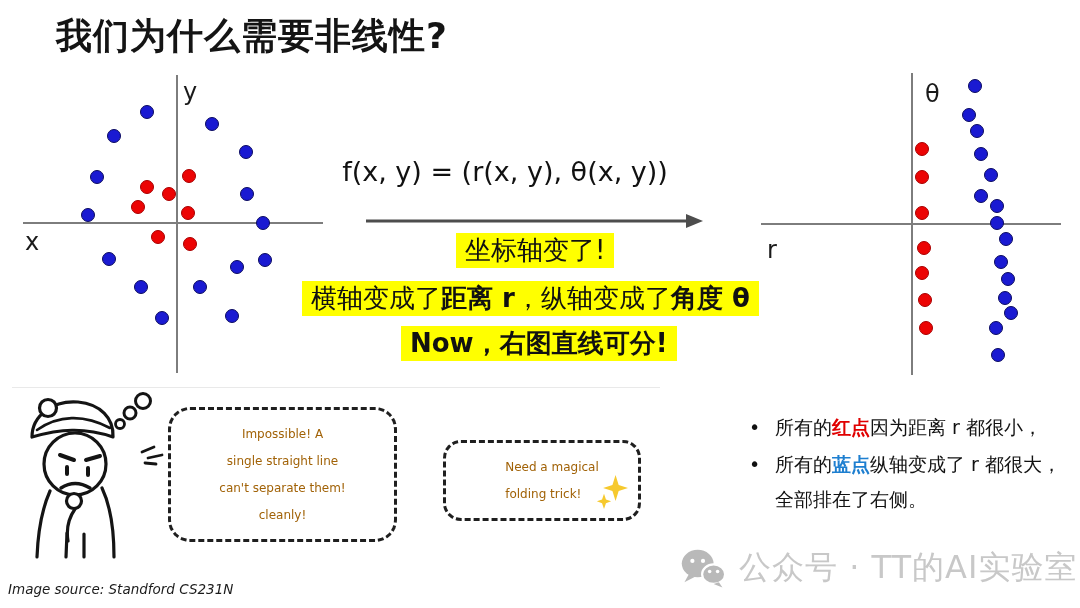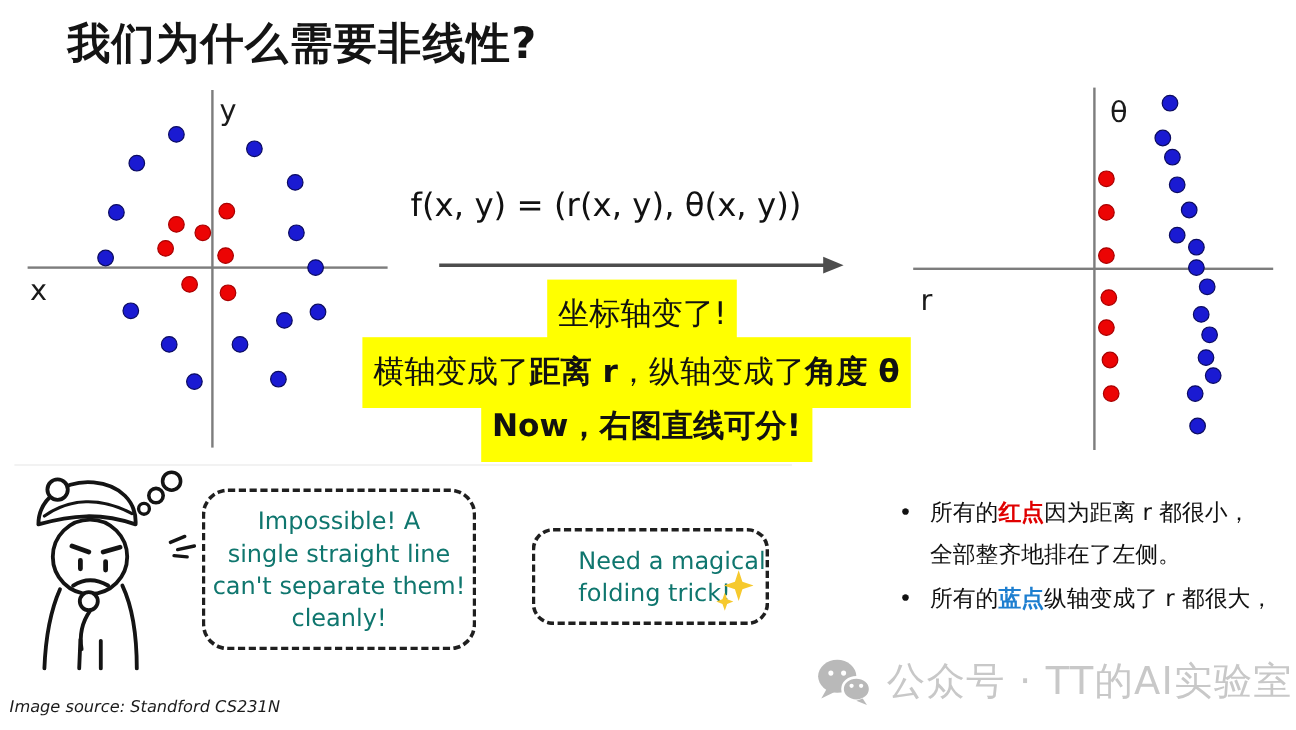--- a/index.html
+++ b/index.html
@@ -19,36 +19,36 @@
   .dot.blue{background:var(--dot_blue);border:1.5px solid var(--dot_blue_rim);}
   .dot.red{background:var(--dot_red);border:1.5px solid var(--dot_red_rim);}
 
   
   .formula{position:absolute;left:340px;top:156px;width:330px;text-align:center;
            font-size:27px;color:#111;}
   .arrow-svg{position:absolute;left:364px;top:212px;}
   .arrow-svg line{stroke:var(--arrow);stroke-width:3;}
   .arrow-svg polygon{fill:var(--arrow);}
   .hl{position:absolute;background:var(--highlight_bg);color:#111;font-size:26px;
-      line-height:1.2;padding:14px 9px;white-space:nowrap;}
+      line-height:1.2;padding:2px 9px;white-space:nowrap;}
   .hl-bold{font-weight:700;}
   .s-bold{font-weight:700;}
   .s-red{color:var(--red_text);font-weight:700;}
   .s-blue{color:var(--blue_text);font-weight:700;}
 
   
   .thinker{position:absolute;left:22px;top:391px;}
   .thinker path,.thinker circle{stroke:#141414;fill:none;stroke-linecap:round;stroke-linejoin:round;}
   .thinker .fillw{fill:#ffffff;}
   .bubble{position:absolute;border:3px dashed #1f1f1f;border-radius:22px;
           display:flex;align-items:center;justify-content:center;text-align:center;
-          font-size:20px;line-height:27px;color:#0f766e;white-space:pre-line;box-sizing:border-box;}
+          font-size:12px;line-height:27px;color:#a16207;white-space:pre-line;box-sizing:border-box;}
   .bubble1{left:168px;top:407px;width:229px;height:135px;}
   .bubble2{left:443px;top:440px;width:198px;height:81px;border-radius:18px;
-           justify-content:flex-end;text-align:left;padding-left:20px;}
+           justify-content:center;text-align:left;padding-left:20px;}
   .sparkles{position:absolute;right:10px;bottom:8px;}
 
   
   .bullets{position:absolute;left:737px;top:410px;width:335px;font-size:19px;
            line-height:35px;color:#111;}
   .bullet{display:flex;margin-bottom:2px;}
   .marker{flex:none;width:38px;padding-left:12px;box-sizing:border-box;}
   .btext{flex:1;}
 
   .divider{position:absolute;left:12px;top:387px;width:648px;height:1px;background:#e9e9e9;}
@@ -176,25 +176,25 @@
 folding trick!</span>
     <svg class="sparkles" width="32" height="36" viewBox="0 0 36 40">
       <path d="M22,1 L25.5,12 L36,15.5 L25.5,19 L22,30 L18.5,19 L8,15.5 L18.5,12 Z" fill="#f6c92e"></path>
       <path d="M9,22 L11.2,28.3 L17,30.5 L11.2,32.7 L9,39 L6.8,32.7 L1,30.5 L6.8,28.3 Z" fill="#f6c92e"></path>
     </svg>
   </div>
 
   <div class="bullets">
     <div class="bullet">
       <span class="marker">•</span>
-      <span class="btext"><span>所有的</span><span class="s-red">红点</span><span>因为距离 r 都很小，</span><br><span>全部整齐地排在了左侧。</span></span>
+      <span class="btext"><span>所有的</span><span class="s-red">红点</span><span>因为距离 r 都很小，</span><br></span>
     </div>
     <div class="bullet">
       <span class="marker">•</span>
-      <span class="btext"><span>所有的</span><span class="s-blue">蓝点</span><span>纵轴变成了 r 都很大，</span><br></span>
+      <span class="btext"><span>所有的</span><span class="s-blue">蓝点</span><span>纵轴变成了 r 都很大，</span><br><span>全部排在了右侧。</span></span>
     </div>
   </div>
 
   <div class="watermark">
     <svg width="46" height="42" viewBox="0 0 52 46">
       <ellipse cx="20" cy="18" rx="18" ry="15.5" fill="#b9b9b9"></ellipse>
       <path d="M10,30 L5,39 L17,33 Z" fill="#b9b9b9"></path>
       <circle cx="14" cy="15" r="2.4" fill="#ffffff"></circle>
       <circle cx="26" cy="15" r="2.4" fill="#ffffff"></circle>
       <ellipse cx="38" cy="30" rx="13" ry="11" fill="#b9b9b9" stroke="#ffffff" stroke-width="2.5"></ellipse>

